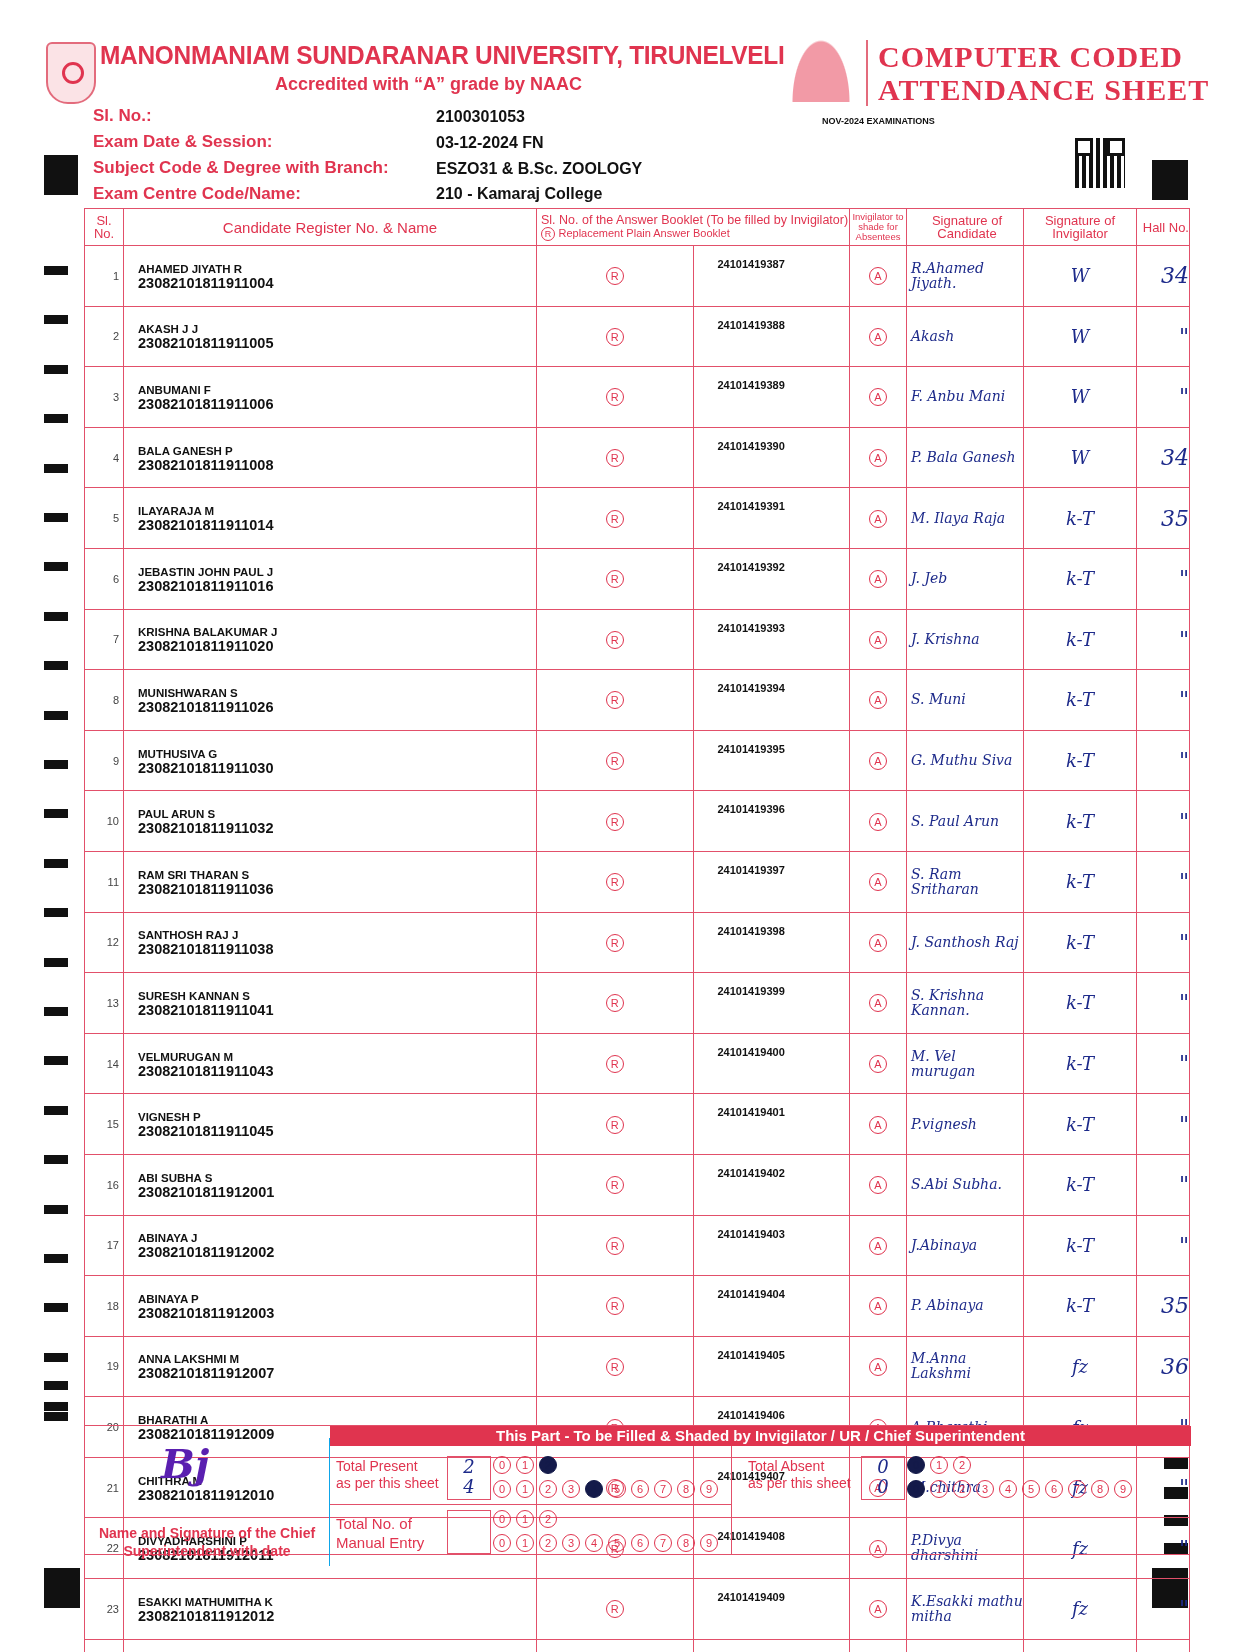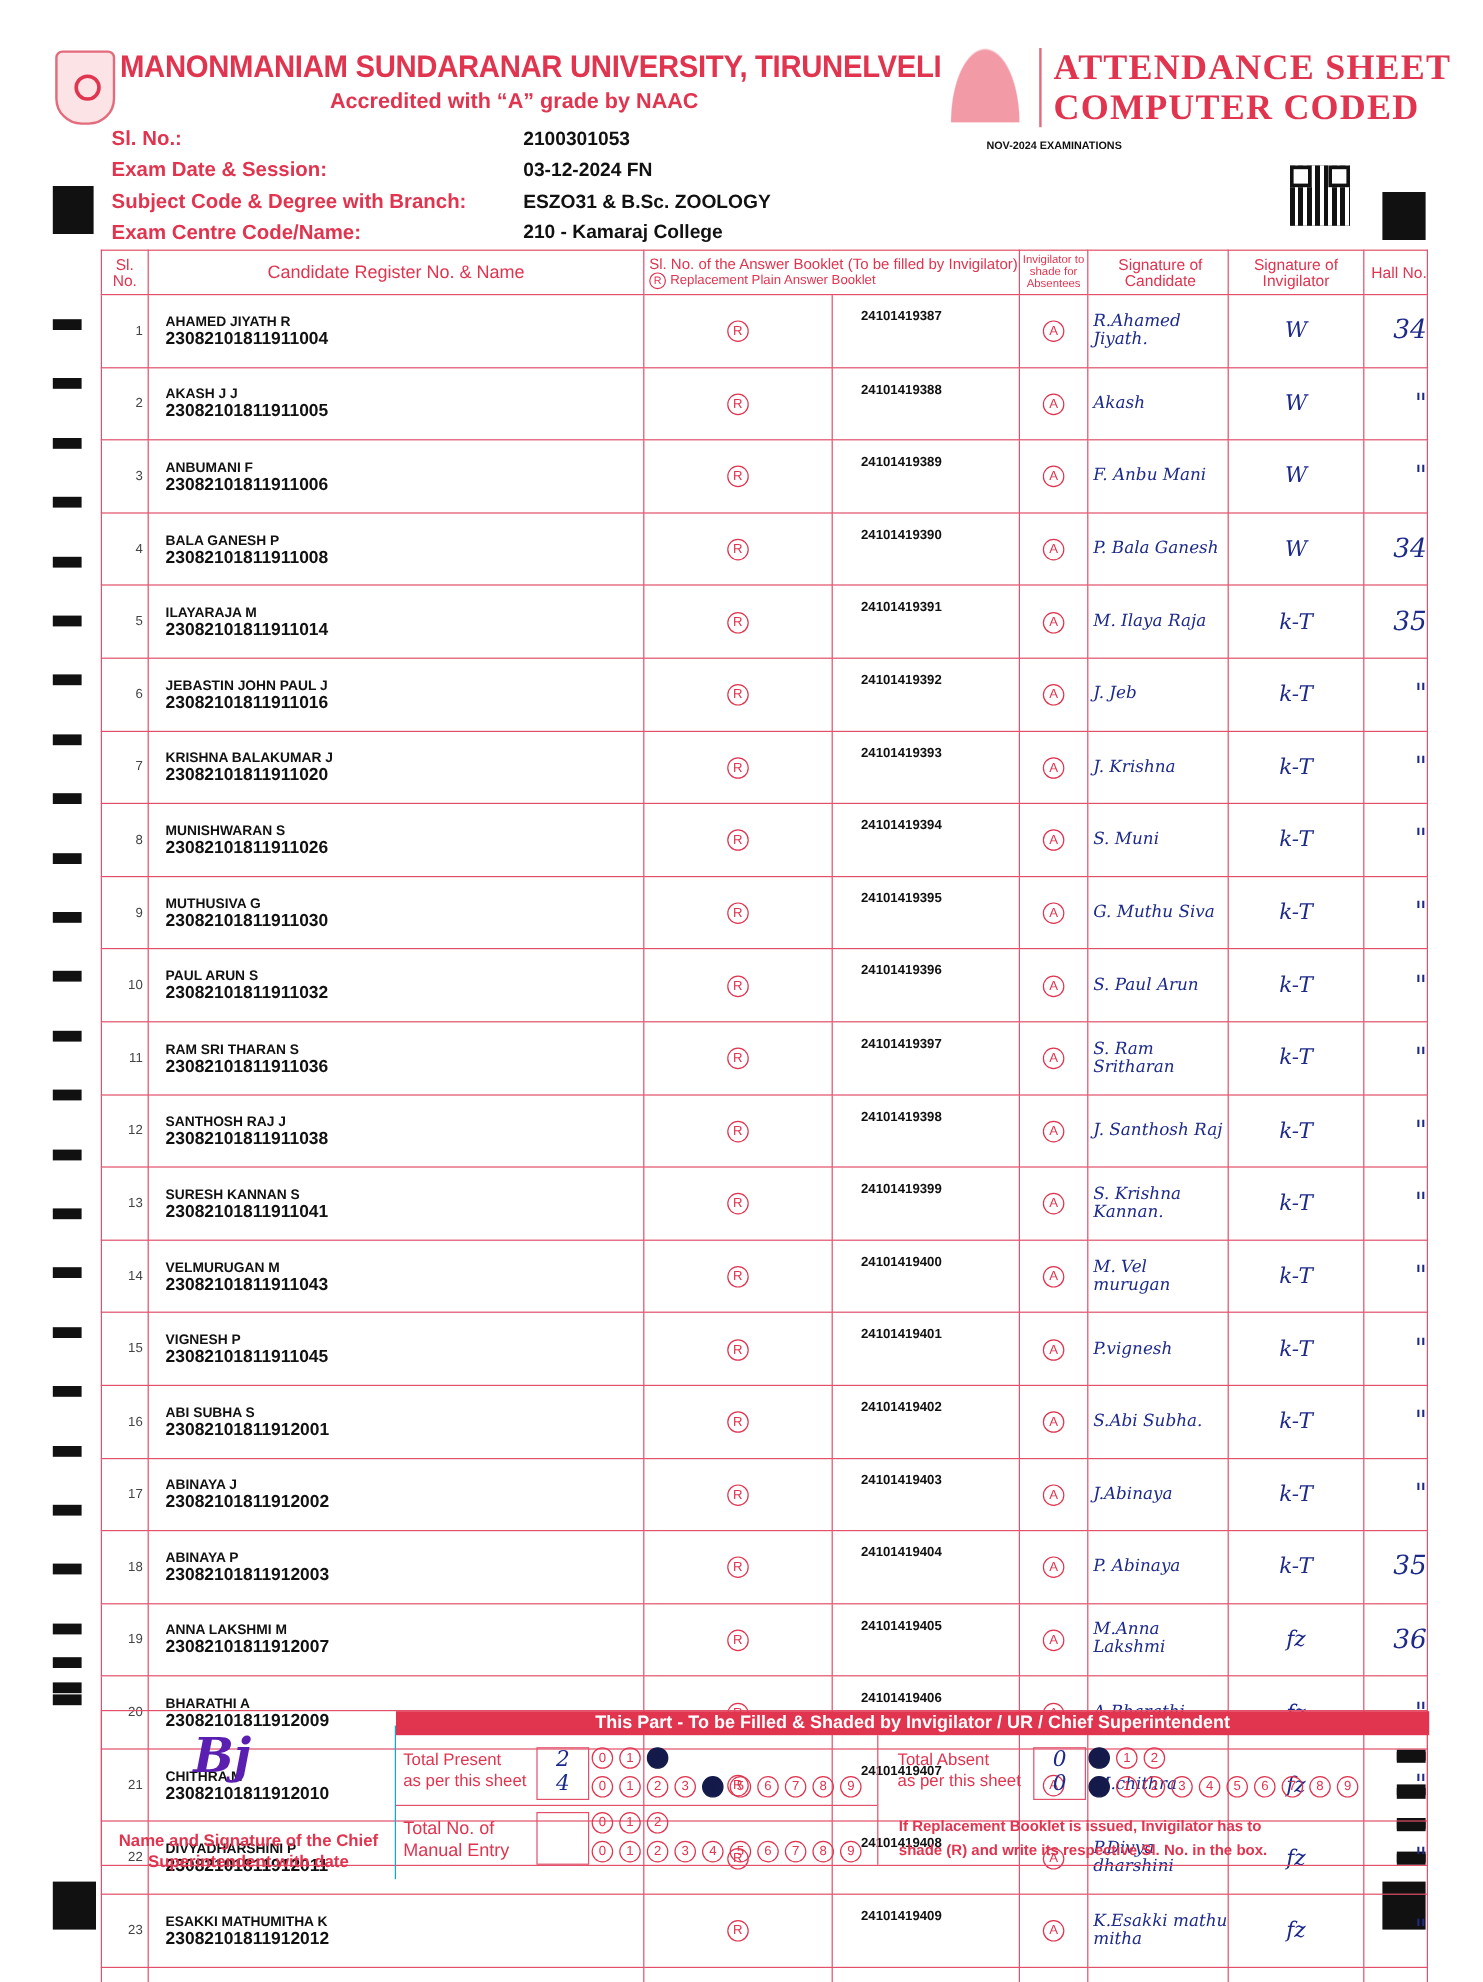--- a/index.html
+++ b/index.html
@@ -89,22 +89,22 @@
     <div class="reg" style="left: 1164px; width: 24px; height: 9px; top: 1515px;"></div>
     <div class="reg" style="left: 1164px; width: 24px; height: 9px; top: 1543px;"></div>
   </div>
 
 <div class="hdr-logo"></div>
 <div class="univ">MANONMANIAM SUNDARANAR UNIVERSITY, TIRUNELVELI</div>
 <div class="accr">Accredited with “A” grade by NAAC</div>
 <div class="portrait"></div>
 <div class="vline"></div>
 <div class="cca">
+  <div>COMPUTER CODED</div>
   <div>ATTENDANCE SHEET</div>
-  <div>COMPUTER CODED</div>
 </div>
 <div class="nov">NOV-2024 EXAMINATIONS</div>
 <div class="qr"></div>
 
 <div class="info" style="top:106px">Sl. No.:</div>
 <div class="infov" style="top:108px">2100301053</div>
 <div class="info" style="top:132px">Exam Date &amp; Session:</div>
 <div class="infov" style="top:134px">03-12-2024 FN</div>
 <div class="info" style="top:158px">Subject Code &amp; Degree with Branch:</div>
 <div class="infov" style="top:160px">ESZO31 &amp; B.Sc. ZOOLOGY</div>
@@ -519,17 +519,13 @@
       <span class="circ">2</span>
       <span class="circ">3</span>
       <span class="circ">4</span>
       <span class="circ">5</span>
       <span class="circ">6</span>
       <span class="circ">7</span>
       <span class="circ">8</span>
       <span class="circ">9</span>
     </div>
 
-  <div class="note" style="left:664px;">
-    <div>If Replacement Booklet is issued, Invigilator has to</div>
-    <div>shade (R) and write its respective Sl. No. in the box.</div>
-  </div>
 </div>
 
 </body></html>

